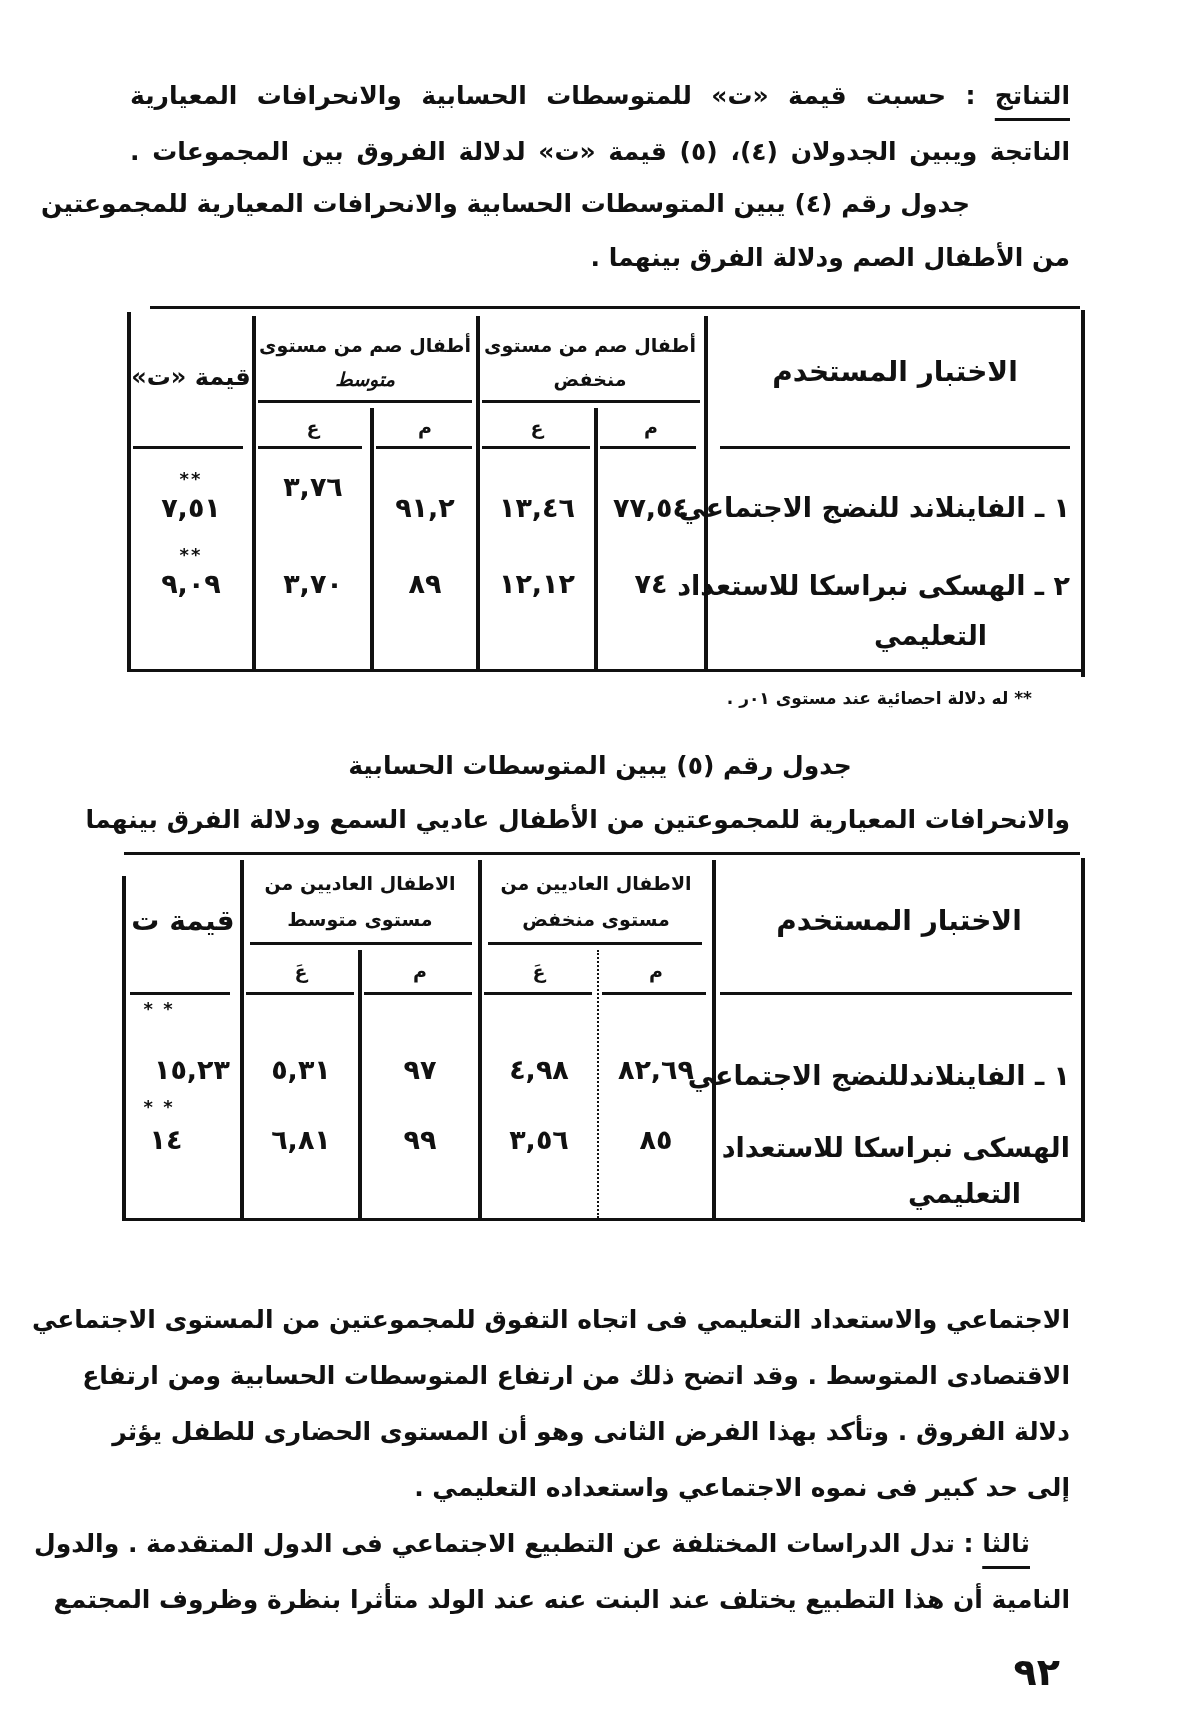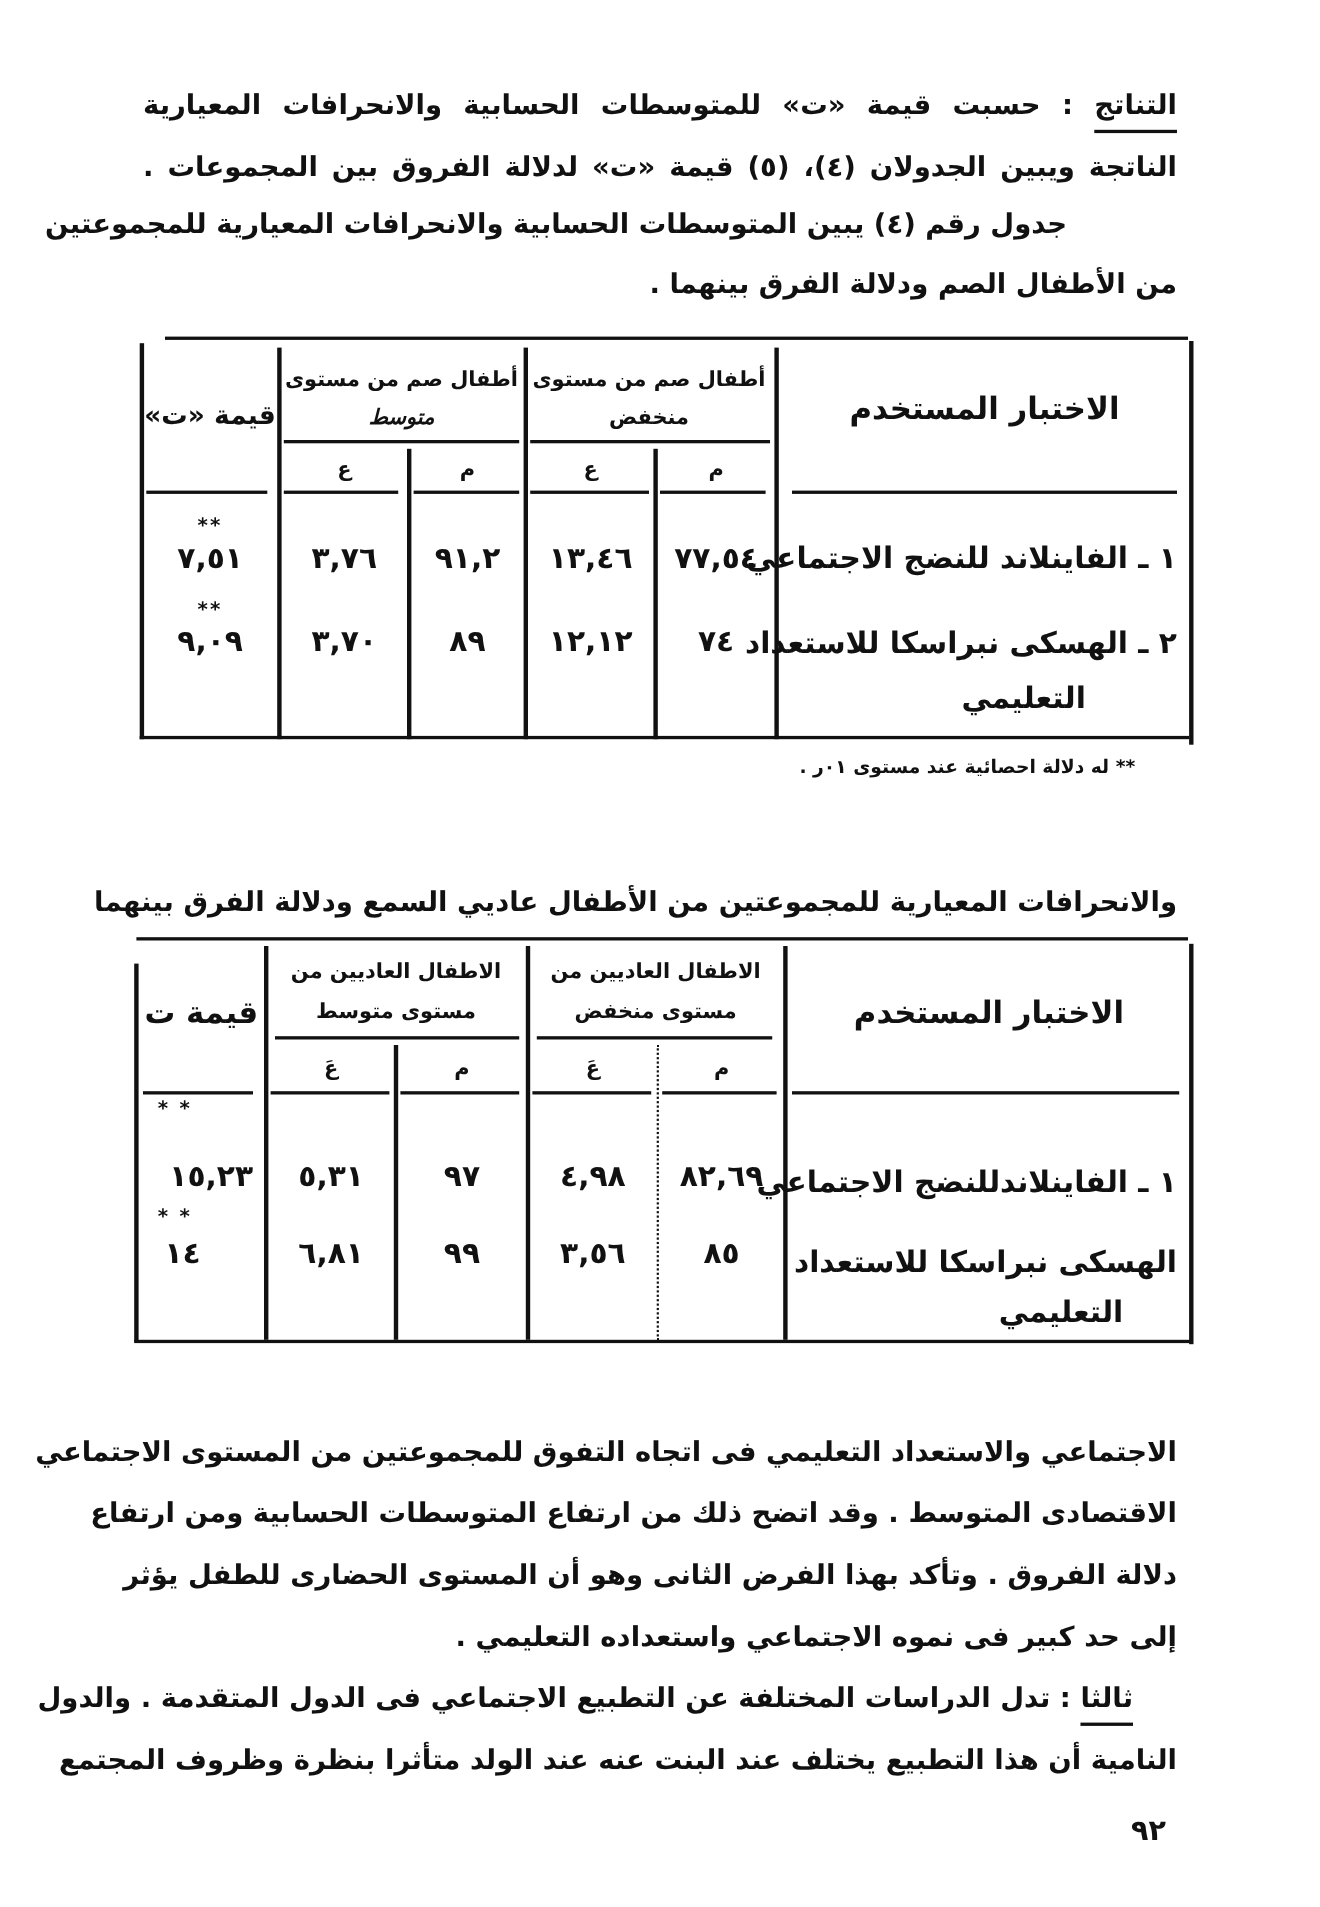--- a/index.html
+++ b/index.html
@@ -18,21 +18,21 @@
     .hr { position: absolute; height: 3px; background: #111; }
     .vr { position: absolute; width: 4px; background: #111; }
     .cell { position: absolute; text-align: center; font-weight: bold; white-space: nowrap; }
     .hdr { font-size: 19px; line-height: 34px; }
     .hdr-big { font-size: 28px; }
     .num { font-size: 27px; font-family: "DejaVu Sans", sans-serif; }
     .stars { font-size: 18px; line-height: 18px; letter-spacing: 2px; }
     .test { font-size: 27px; line-height: 48px; text-align: right; }
     .footnote { position: absolute; font-size: 17px; font-weight: bold; }
     .dotted { position: absolute; width: 0; border-left: 2px dotted #111; }
-    .pageno { position: absolute; font-size: 26px; font-weight: bold; }
+    .pageno { position: absolute; font-size: 38px; font-weight: bold; }
   </style>
 </head>
 <body>
 
 <div class="page">
 
   <div class="line justify" style="top:70px;">
     <span class="ul">التناتج</span>
     <span>: حسبت قيمة «ت» للمتوسطات الحسابية والانحرافات المعيارية</span>
   </div>
@@ -69,39 +69,40 @@
     <div class="cell hdr" style="top:410px; left:598px; width:106px;">م</div>
     <div class="cell hdr" style="top:410px; left:480px; width:114px;">ع</div>
     <div class="cell hdr" style="top:410px; left:374px; width:102px;">م</div>
     <div class="cell hdr" style="top:410px; left:256px; width:114px;">ع</div>
 
     <div>
       <div class="cell test" style="top:484px; left:714px; width:356px;">١ ـ الفاينلاند للنضج الاجتماعي</div>
       <div class="cell num" style="top:492px; left:598px; width:106px;">٧٧,٥٤</div>
       <div class="cell num" style="top:492px; left:480px; width:114px;">١٣,٤٦</div>
       <div class="cell num" style="top:492px; left:374px; width:102px;">٩١,٢</div>
-      <div class="cell num" style="top:492px; left:256px; width:114px;">٣,٧٦</div>
+      <div class="cell num" style="top:471px; left:256px; width:114px;">٣,٧٦</div>
       <div class="cell stars" style="top:470px; left:130px; width:122px;">**</div>
       <div class="cell num" style="top:492px; left:130px; width:122px;">٧,٥١</div>
     </div>
 
     <div>
       <div class="cell test" style="top:562px; left:714px; width:356px;">٢ ـ الهسكى نبراسكا للاستعداد</div>
       <div class="cell test" style="top:612px; left:714px; width:356px; text-align:left; padding-left:160px; box-sizing:border-box;">التعليمي</div>
       <div class="cell num" style="top:568px; left:598px; width:106px;">٧٤</div>
       <div class="cell num" style="top:568px; left:480px; width:114px;text-align:center;">١٢,١٢</div>
       <div class="cell num" style="top:568px; left:374px; width:102px;">٨٩</div>
       <div class="cell num" style="top:568px; left:256px; width:114px;">٣,٧٠</div>
       <div class="cell stars" style="top:546px; left:130px; width:122px;">**</div>
       <div class="cell num" style="top:568px; left:130px; width:122px;">٩,٠٩</div>
     </div>
   </div>
 
   <div class="footnote" style="top:688px; right:168px;">** له دلالة احصائية عند مستوى ٠١ر .</div>
 
+  <div class="line center" style="top:740px; right:230px; width:740px;">جدول رقم (٥) يبين المتوسطات الحسابية</div>
   <div class="line justify" style="top:794px;">والانحرافات المعيارية للمجموعتين من الأطفال عاديي السمع ودلالة الفرق بينهما</div>
 
   <div>
     <div class="hr" style="top:852px; left:124px; width:956px;"></div>
     <div class="vr" style="top:876px; left:122px; height:344px;"></div>
     <div class="vr" style="top:858px; left:1081px; height:364px;"></div>
     <div class="vr" style="top:860px; left:240px; height:358px;"></div>
     <div class="vr" style="top:860px; left:478px; height:358px;"></div>
     <div class="vr" style="top:860px; left:712px; height:358px;"></div>
     <div class="vr" style="top:950px; left:358px; height:268px;"></div>

